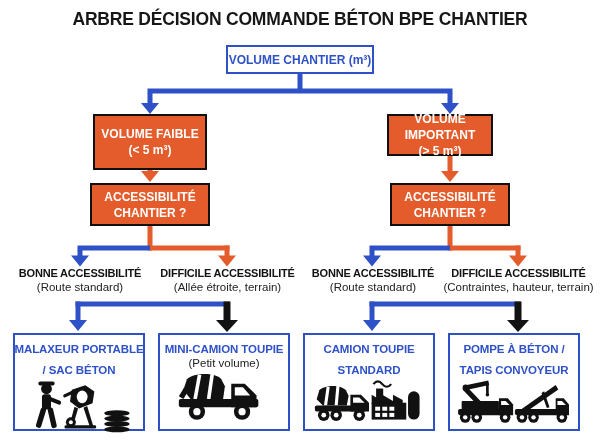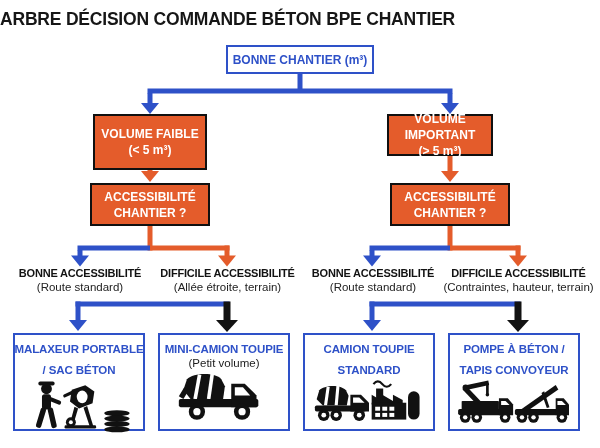--- a/index.html
+++ b/index.html
@@ -1,21 +1,21 @@
 <!DOCTYPE html>
 <html style="--blue: #2e51c8; --orange: #e45c2b; --black: #121212; --background: #ffffff;"><head>
 <meta charset="utf-8">
 <style>
   html,body{margin:0;padding:0;background:#fff;}
   .canvas{
     position:relative;width:600px;height:448px;background:#fff;overflow:hidden;
     font-family:"Liberation Sans","DejaVu Sans",sans-serif;
   }
   .title{
-    position:absolute;top:9px;left:0;width:600px;
+    position:absolute;top:9px;left:0;width:600px;text-align:center;
     font-size:17.5px;font-weight:700;color:#161616;letter-spacing:-0.2px;
   }
   .connectors{position:absolute;top:0;left:0;}
   .c-blue{fill:var(--blue);}
   .c-orange{fill:var(--orange);}
   .c-black{fill:#121212;}
   .node{
     position:absolute;box-sizing:border-box;display:flex;flex-direction:column;
     align-items:center;justify-content:center;text-align:center;font-weight:700;
   }
@@ -101,21 +101,21 @@
     <g>
       <rect class="c-blue" x="369.5" y="301.5" width="151" height="5"></rect>
       <rect class="c-blue" x="369.5" y="301.5" width="5" height="19"></rect>
       <polygon class="c-blue" points="363,320 381,320 372,331"></polygon>
       <rect class="c-black" x="514.5" y="301.5" width="7" height="19"></rect>
       <polygon class="c-black" points="507,320 529,320 518,332"></polygon>
     </g>
   </svg>
 
   <div class="node root-node">
-    <span>BONNE CHANTIER (m³)</span>
+    <span>VOLUME CHANTIER (m³)</span>
   </div>
 
   <div class="node orange-node" id="vol-left">
     <span>VOLUME FAIBLE</span>
     <span>(&lt; 5 m³)</span>
   </div>
   <div class="node orange-node" id="vol-right">
     <span>VOLUME IMPORTANT</span>
     <span>(&gt; 5 m³)</span>
   </div>

